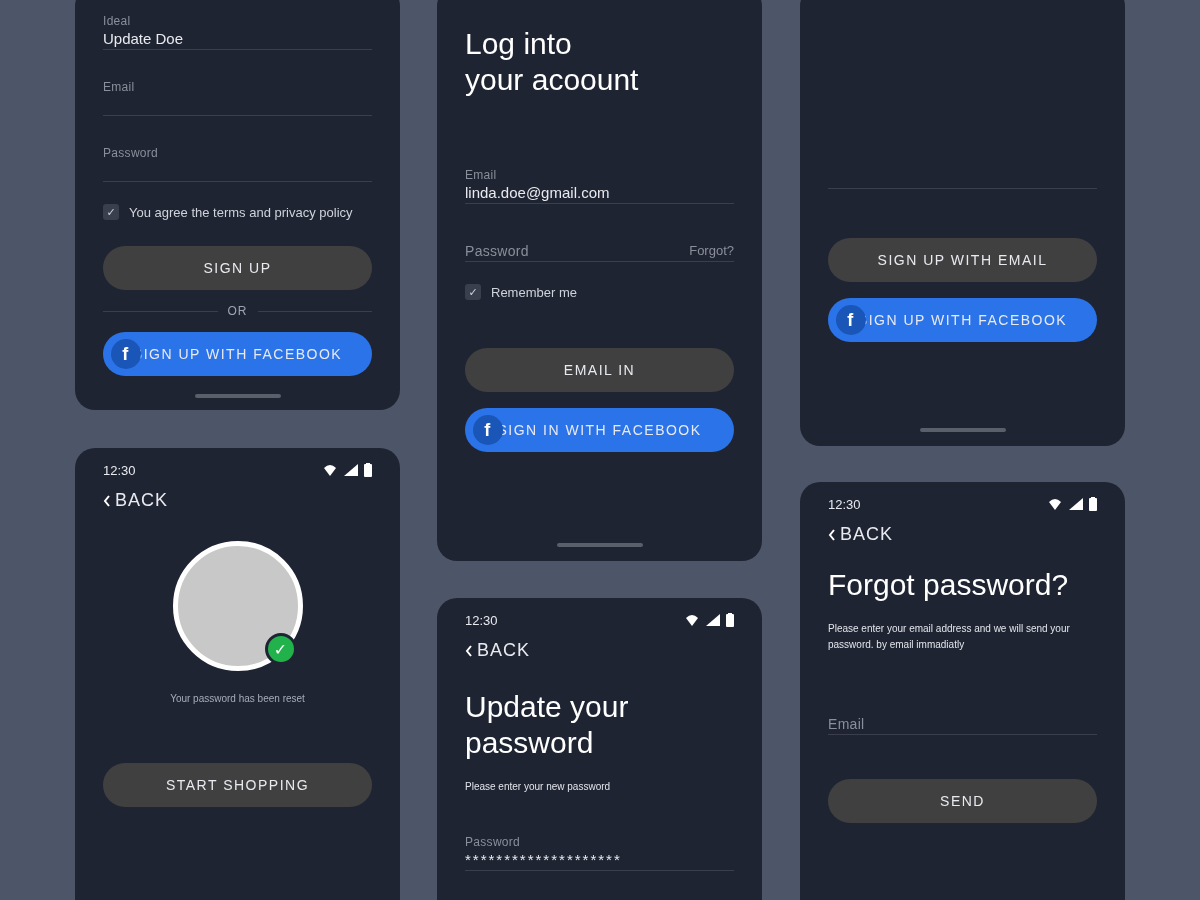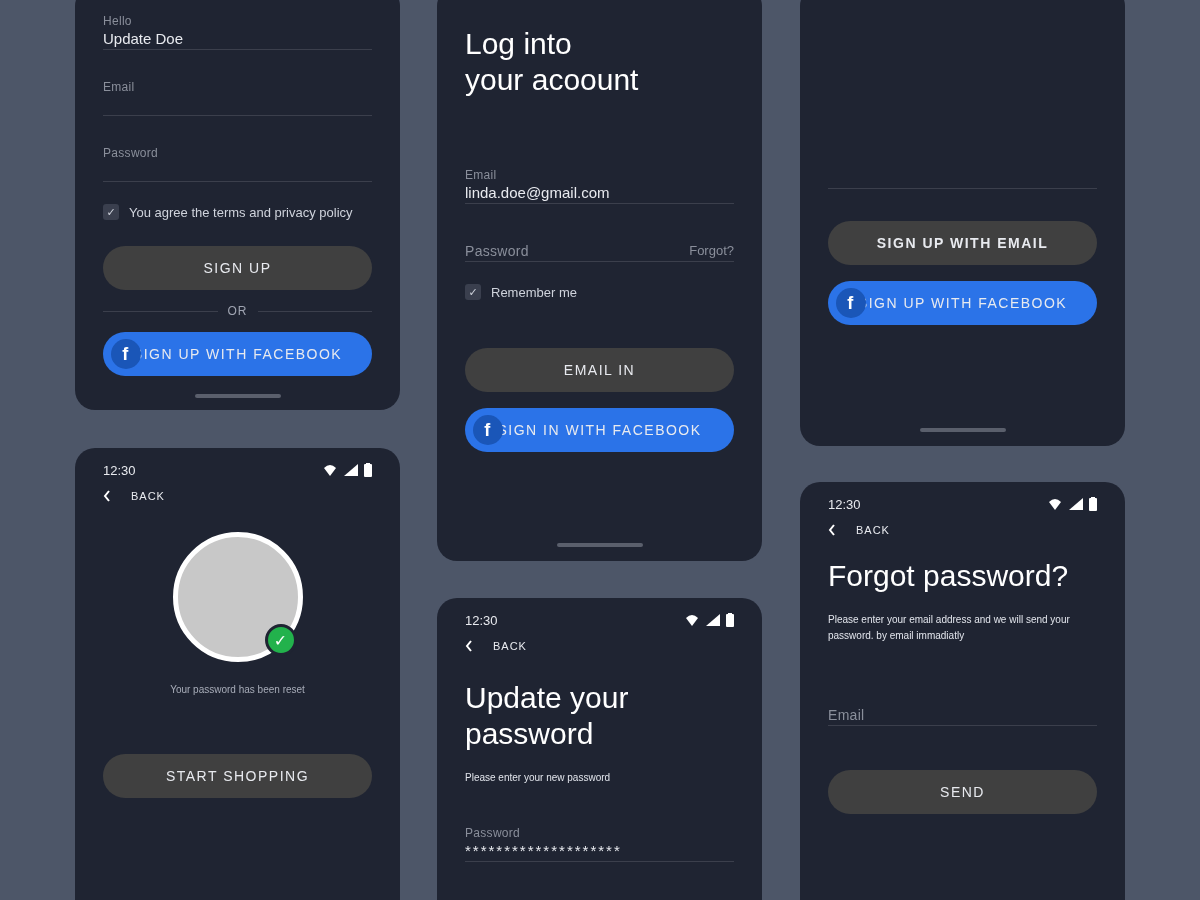--- a/index.html
+++ b/index.html
@@ -46,22 +46,22 @@
   .or-row { display:flex;align-items:center;gap:10px;margin:14px 0; }
   .or-line { flex:1;height:1px;background:#3b3f4c; }
   .or-txt { font-size:12px;color:#9fa4b1;letter-spacing:1px; }
 
   .status-bar {
     display:flex;justify-content:space-between;align-items:center;
     height:28px;font-size:13px;color:#e8eaef;margin:8px 0 6px;
   }
   .status-icons { display:flex;gap:6px;align-items:center; }
   .back-row {
-    display:flex;align-items:flex-end;gap:20px;color:#e8eaef;
-    font-size:11px;letter-spacing:1px;margin:4px 0 18px;cursor:pointer;
+    display:flex;align-items:center;gap:4px;color:#e8eaef;
+    font-size:18px;letter-spacing:1px;margin:4px 0 18px;cursor:pointer;
   }
   .title { color:#fff;font-size:30px;line-height:1.2;font-weight:400; }
   .subtitle { color:#a7acb8;font-size:10px;line-height:1.6;margin-top:18px; }
 
   .home-indicator {
     position:absolute;left:50%;transform:translateX(-50%);
     width:86px;height:4px;border-radius:2px;background:#5a5f6c;
   }
   .forgot { font-size:13px;color:#8a8f9b; }
 
@@ -82,21 +82,21 @@
   #c3 { left:800px; top:-14px; width:325px; height:460px; padding-top:180px; }
   #c4 { left:75px;  top:448px; width:325px; height:500px; }
   #c5 { left:437px; top:598px; width:325px; height:400px; }
   #c6 { left:800px; top:482px; width:325px; height:500px; }
 </style>
 </head>
 <body>
 
 <div id="c1" class="card">
   <div class="field" style="margin-top:28px;">
-    <div class="lbl">Hello</div>
+    <div class="lbl">Ideal</div>
     <div class="input-line">
       <span class="input-val">Update Doe</span>
     </div>
   </div>
   <div class="field" style="margin-top:30px;">
     <div class="lbl">Email</div>
     <div class="input-line"></div>
   </div>
   <div class="field" style="margin-top:30px;">
     <div class="lbl">Password</div>
@@ -149,21 +149,21 @@
     <span class="fb-badge">
         <span class="fb-f">f</span>
       </span>
     <span>SIGN IN WITH FACEBOOK</span>
   </div>
   <div class="home-indicator" style="bottom:14px;"></div>
 </div>
 
 <div id="c3" class="card">
   <div style="height:1px;background:#3b3f4c;margin-top:22px;"></div>
-  <div class="btn" style="margin-top:32px;font-weight:bold;">SIGN UP WITH EMAIL</div>
+  <div class="btn" style="margin-top:49px;">SIGN UP WITH EMAIL</div>
   <div class="btn fb" style="margin-top:16px;">
     <span class="fb-badge">
         <span class="fb-f">f</span>
       </span>
     <span>SIGN UP WITH FACEBOOK</span>
   </div>
   <div class="home-indicator" style="bottom:14px;"></div>
 </div>
 
 <div id="c4" class="card">

